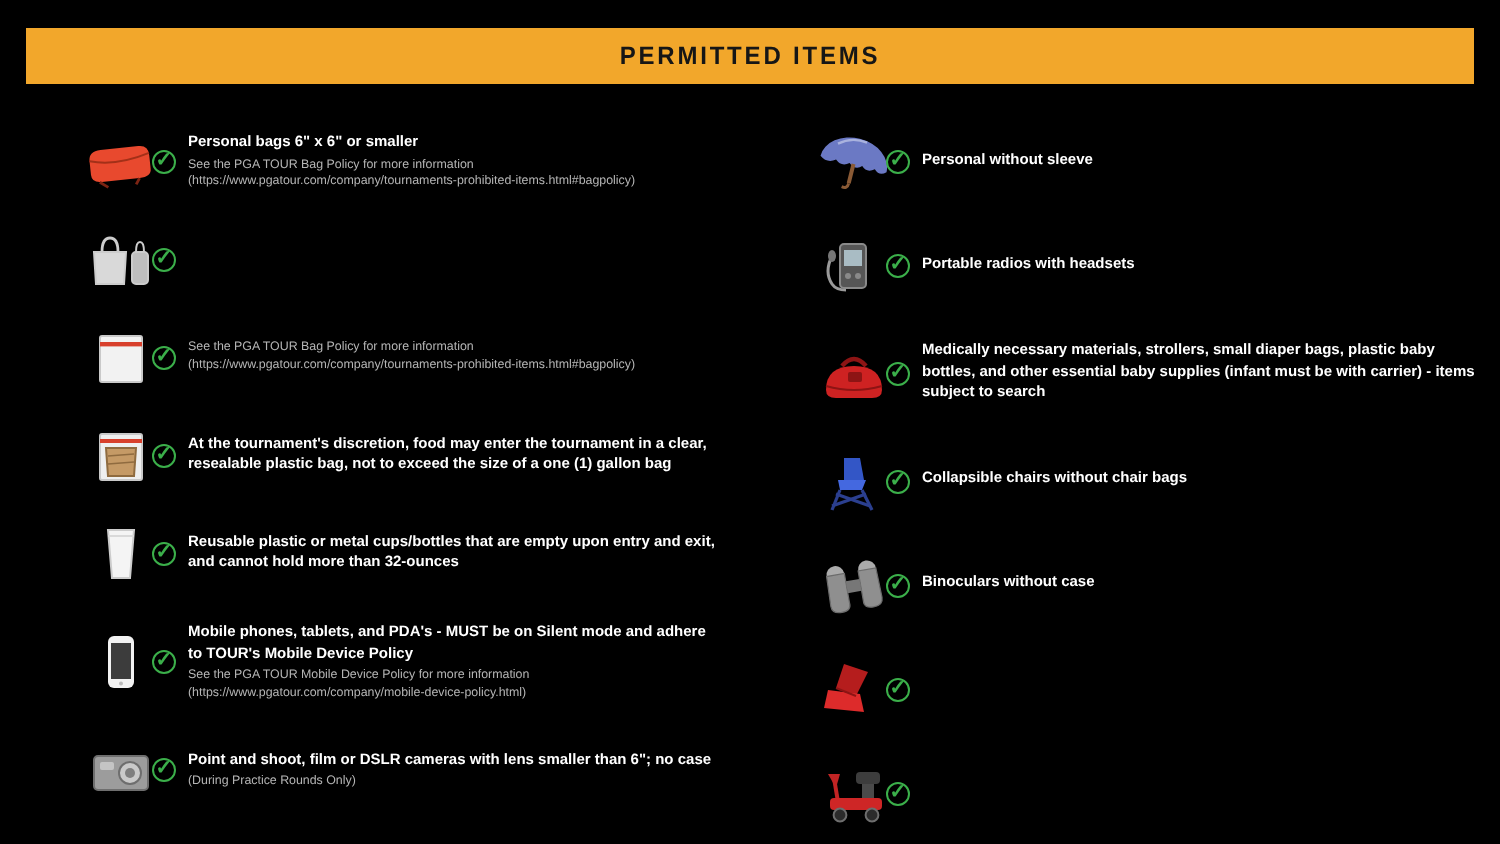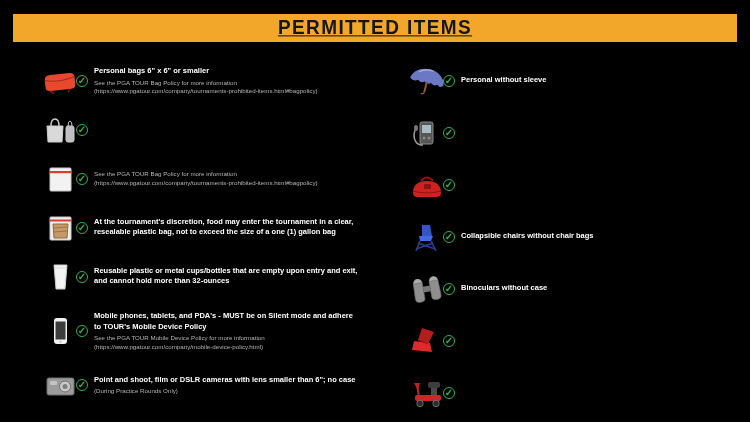--- a/index.html
+++ b/index.html
@@ -14,22 +14,22 @@
   body{
     width:750px;height:422px;background:var(--bg);
     font-family:"Liberation Sans", sans-serif;
     position:relative;overflow:hidden;
   }
   .header-bar{
     position:absolute;left:13px;right:13px;top:14px;height:28px;
     background:var(--bar);display:flex;align-items:center;justify-content:center;
   }
   .header-title{
-    color:var(--bar-text);font-size:19px;font-weight:800;
-    letter-spacing:1.4px;transform:scaleY(1.05);text-decoration:underline;
+    color:var(--bar-text);font-size:12px;font-weight:800;
+    letter-spacing:1.4px;transform:scaleY(1.05);
   }
   .content{position:absolute;left:40px;top:66px;display:flex;gap:45px;}
   .col{display:flex;flex-direction:column;}
   .col-left{width:322px;}
   .col-right{width:333px;}
   .col-left .item{margin-bottom:19px;}
   .col-right .item{margin-bottom:22px;}
   .item{display:flex;align-items:center;gap:8px;}
   .icon-cell{
     position:relative;width:46px;height:30px;flex-shrink:0;
@@ -194,31 +194,37 @@
         <svg viewBox="0 0 40 30">
           <path d="M9 10 Q5 18 9 24 Q11 27 16 27" fill="none" stroke="#9A9A9A" stroke-width="1.5"></path>
           <ellipse cx="9" cy="10" rx="2" ry="3" fill="#777777"></ellipse>
           <rect x="13" y="4" width="13" height="22" rx="2" fill="#565656" stroke="#8A8A8A"></rect>
           <rect x="15" y="7" width="9" height="8" fill="#A9BCC4"></rect>
           <circle cx="17" cy="20" r="1.5" fill="#8A8A8A"></circle>
           <circle cx="22" cy="20" r="1.5" fill="#8A8A8A"></circle>
         </svg>
         <span class="check">✓</span>
       </div>
+      <div class="text-cell">
+        <div class="title">Portable radios with headsets</div>
+      </div>
     </div>
 
     <div class="item">
       <div class="icon-cell">
         <svg viewBox="0 0 40 30">
           <path d="M14 11 q6 -7 12 0" stroke="#8D1414" stroke-width="2.2" fill="none"></path>
           <path d="M6 23 Q6 11 20 11 Q34 11 34 23 Q34 27 29 27 L11 27 Q6 27 6 23 Z" fill="#CE2222"></path>
           <path d="M6 21 Q20 25 34 21" stroke="#8D1414" stroke-width="1" fill="none"></path>
           <rect x="17" y="14" width="7" height="5" rx="1" fill="#8D1414"></rect>
         </svg>
         <span class="check">✓</span>
+      </div>
+      <div class="text-cell">
+        <div class="title">Medically necessary materials, strollers, small diaper bags, plastic baby bottles, and other essential baby supplies (infant must be with carrier) - items subject to search</div>
       </div>
     </div>
 
     <div class="item">
       <div class="icon-cell">
         <svg viewBox="0 0 40 30">
           <path d="M15 3 L23 3 L25 14 L15 14 Z" fill="#3356C6"></path>
           <path d="M12 14 L26 14 L24 19 L13 19 Z" fill="#4468E0"></path>
           <g stroke="#2B3F8F" stroke-width="1.6">
             <line x1="13" y1="19" x2="9" y2="29"></line>

